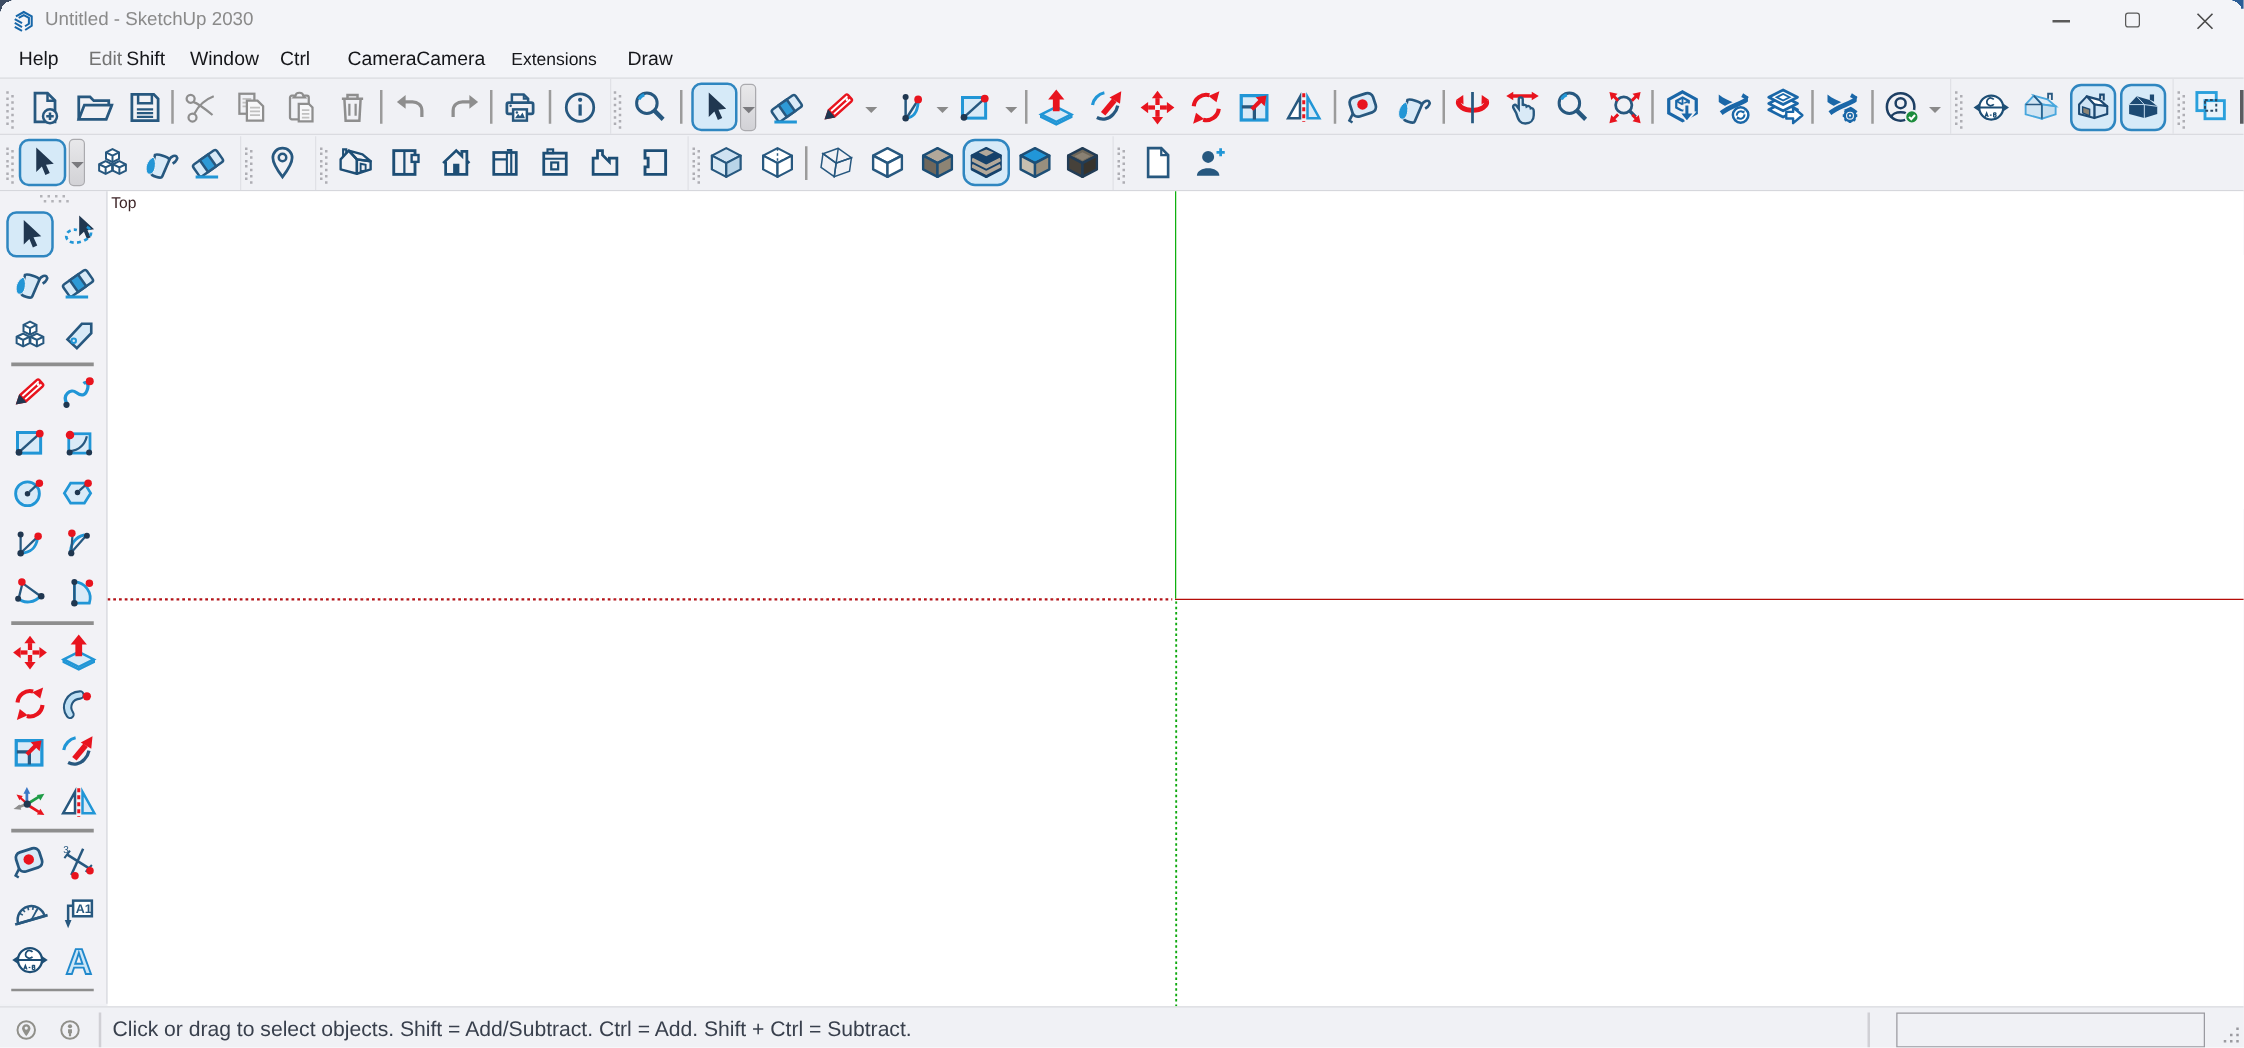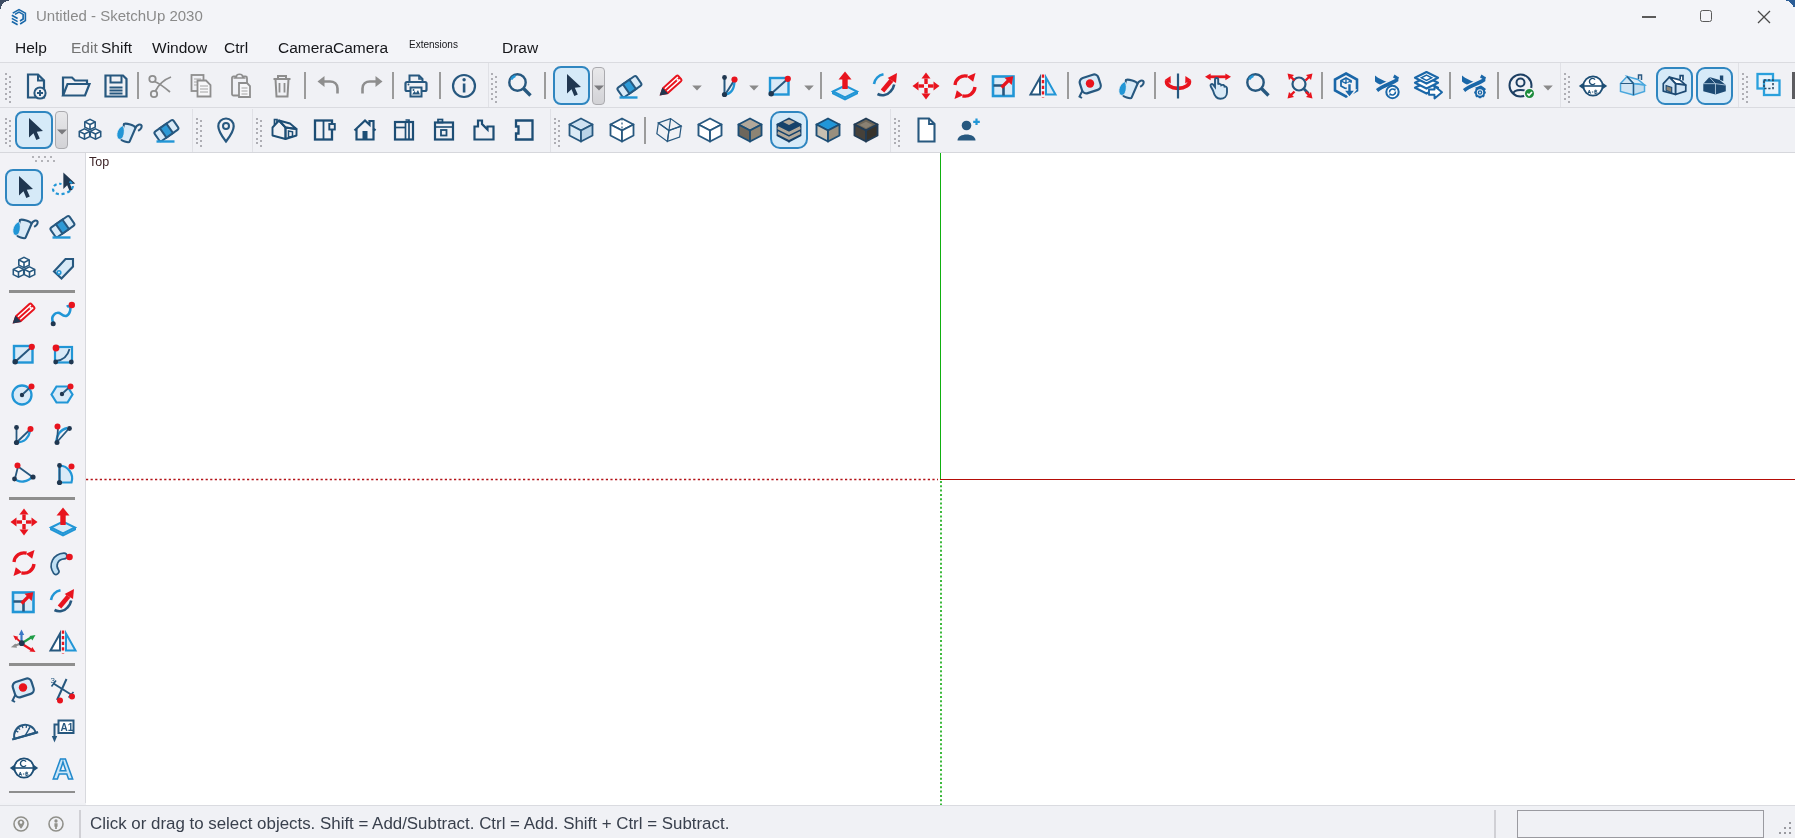--- a/index.html
+++ b/index.html
@@ -18,21 +18,21 @@
 <svg class="abs" style="left:1756px;top:9px" width="16" height="16" viewBox="0 0 16 16">
     <path d="M2 2 L14 14 M14 2 L2 14" stroke="#4a4a4a" stroke-width="1.3"></path>
   </svg>
 <div class="abs" style="left:15px;top:39px;font-size:15.5px;color:#15161a">Help</div>
 <div class="abs" style="left:71px;top:39px;font-size:15.5px;color:#737373">Edit</div>
 <div class="abs" style="left:101px;top:39px;font-size:15.5px;color:#15161a">Shift</div>
 <div class="abs" style="left:152px;top:39px;font-size:15.5px;color:#15161a">Window</div>
 <div class="abs" style="left:224px;top:39px;font-size:15.5px;color:#15161a">Ctrl</div>
 <div class="abs" style="left:278px;top:39px;font-size:15.5px;color:#15161a">Camera</div>
 <div class="abs" style="left:333px;top:39px;font-size:15.5px;color:#15161a">Camera</div>
-<div class="abs" style="left:409px;top:39px;font-size:10px;color:#15161a">Extensions</div>
+<div class="abs" style="left:409px;top:39px;font-size:14px;color:#15161a">Extensions</div>
 <div class="abs" style="left:502px;top:39px;font-size:15.5px;color:#15161a">Draw</div>
 <div style="position:absolute;left:5px;top:73px;width:2px;height:2px;background:#aeaeb4"></div>
 <div style="position:absolute;left:9px;top:75.5px;width:2px;height:2px;background:#aeaeb4"></div>
 <div style="position:absolute;left:5px;top:78px;width:2px;height:2px;background:#aeaeb4"></div>
 <div style="position:absolute;left:9px;top:80.5px;width:2px;height:2px;background:#aeaeb4"></div>
 <div style="position:absolute;left:5px;top:83px;width:2px;height:2px;background:#aeaeb4"></div>
 <div style="position:absolute;left:9px;top:85.5px;width:2px;height:2px;background:#aeaeb4"></div>
 <div style="position:absolute;left:5px;top:88px;width:2px;height:2px;background:#aeaeb4"></div>
 <div style="position:absolute;left:9px;top:90.5px;width:2px;height:2px;background:#aeaeb4"></div>
 <div style="position:absolute;left:5px;top:93px;width:2px;height:2px;background:#aeaeb4"></div>

